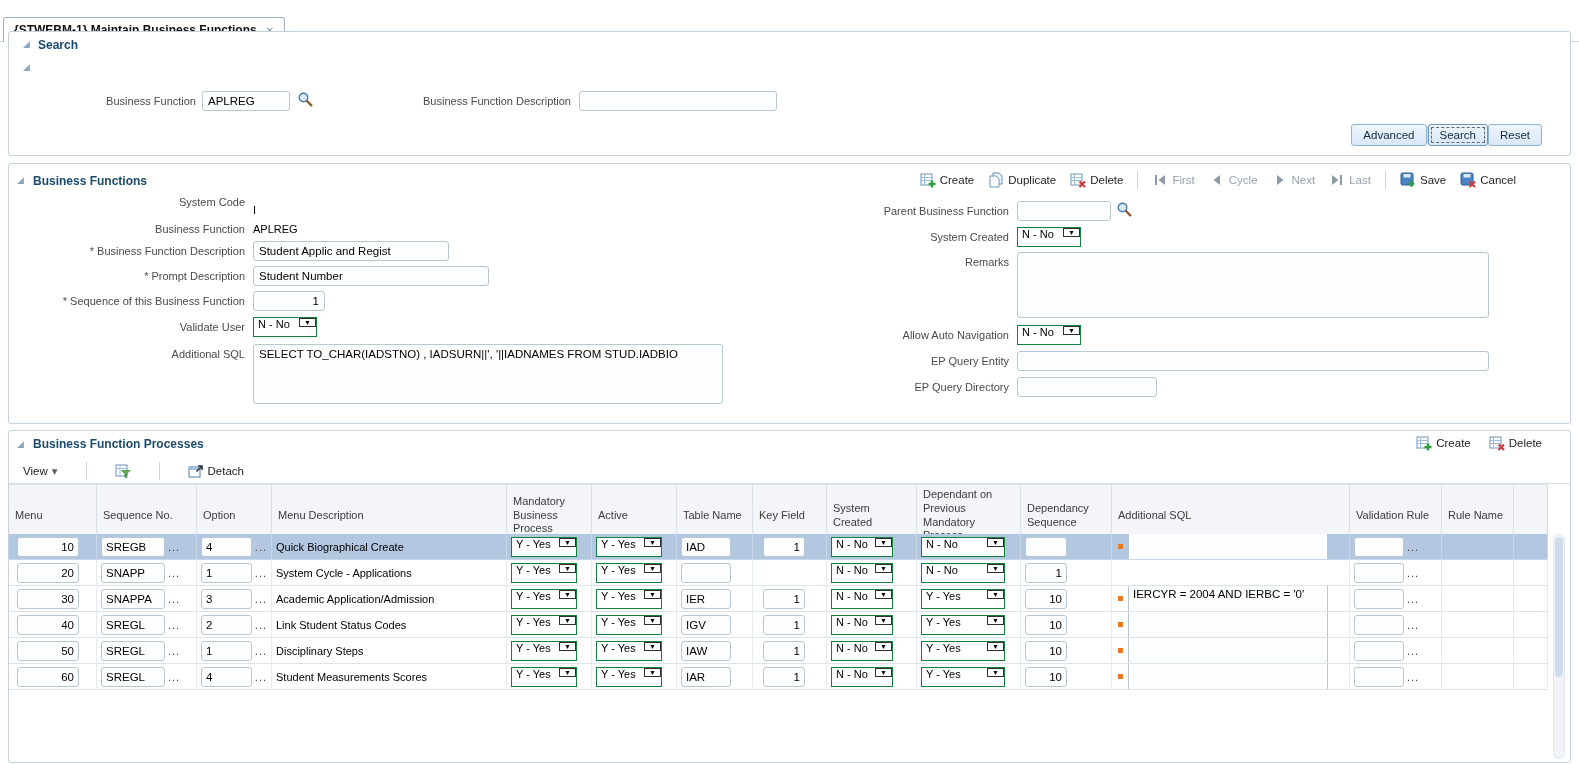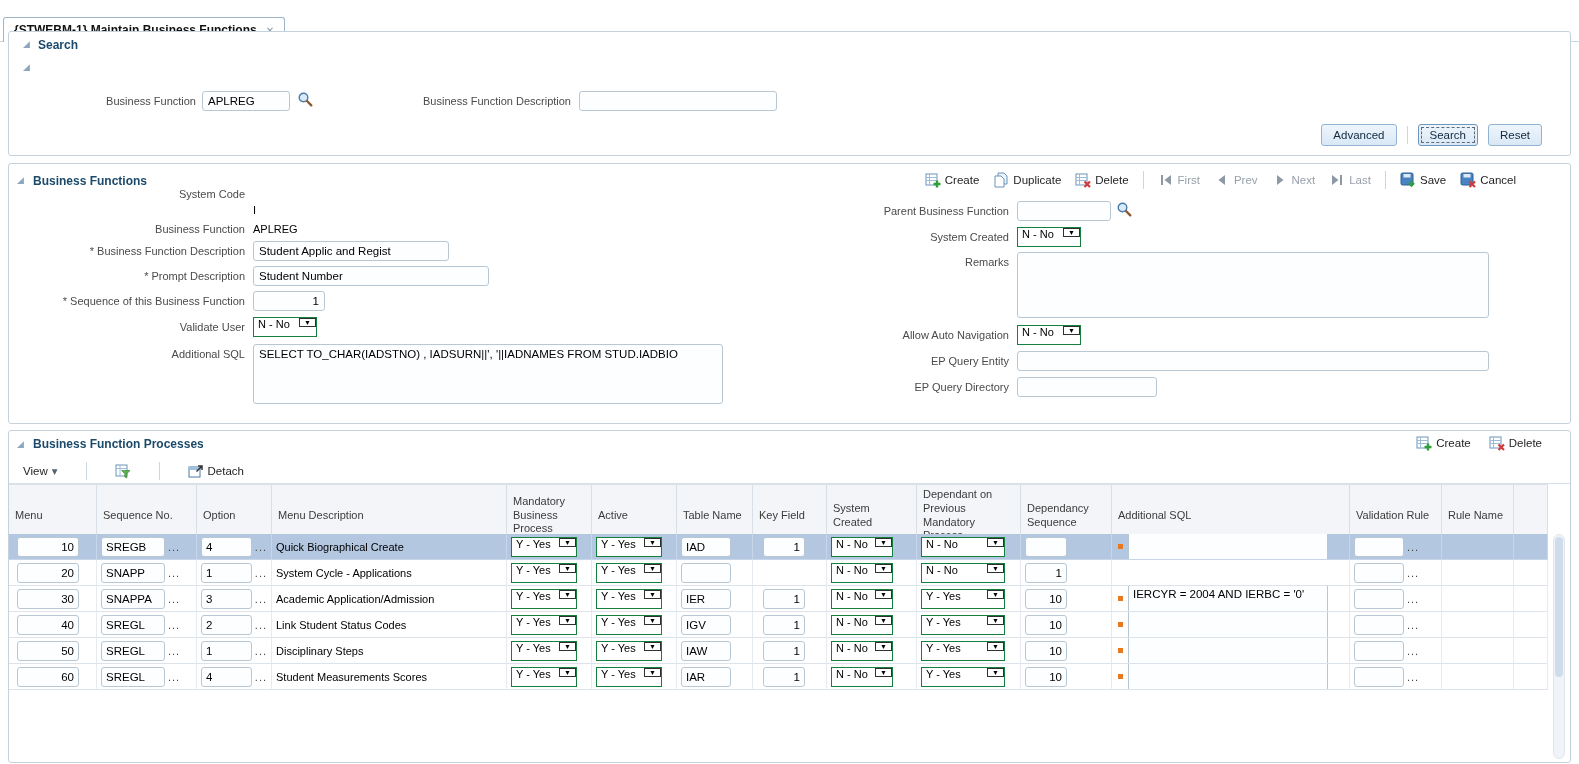--- a/index.html
+++ b/index.html
@@ -48,21 +48,21 @@
          border:1px solid var(--button_border);border-radius:3px;background:linear-gradient(#eef5fc,var(--button_face));
          font-family:inherit;font-size:11.5px;color:#12293e;cursor:pointer;white-space:nowrap}
   .btn3d.focus{outline:1px dashed #5b6b7a;outline-offset:-4px;border-color:#6c96bb}
   .tbtn{display:inline-flex;align-items:center;gap:4px;background:none;border:none;font-family:inherit;
         font-size:11.5px;color:#1e1e1e;cursor:pointer;padding:0;white-space:nowrap}
   .tbtn.dis{color:#98a1ab;cursor:default}
   .vsep{width:1px;height:18px;background:#ccd7e1}
   .ico{display:inline-flex;width:16px;height:16px}
   
   .bf-toolbar{position:absolute;right:54px;top:7px;display:flex;align-items:center;gap:14px}
-  .search-btns{position:absolute;right:28px;top:92px;display:flex;align-items:center;gap:10px}
+  .search-btns{position:absolute;right:28px;top:92px;display:flex;align-items:center;}
   .proc-hdr-btns{position:absolute;right:28px;top:4px;display:flex;align-items:center;gap:18px}
   .proc-toolbar{position:absolute;left:0;top:27px;width:100%;height:26px;border-bottom:1px solid #d8dfe7;
                 display:flex;align-items:center;gap:28px;padding-left:14px}
   
   .tgrid{display:grid;grid-template-columns:88px 100px 75px 235px 85px 85px 76px 74px 90px 104px 91px 238px 92px 72px 34px}
   .thead{position:absolute;left:0;top:53px;border-top:1px solid #dbe1e9}
   .th{background:var(--header_bg);border-right:1px solid #d9dfe7;border-bottom:1px solid #c6cfda;
       display:flex;align-items:center;padding:3px 6px;color:#3b3b3b;line-height:1.25;cursor:pointer}
   .tbody{position:absolute;left:0;top:103px}
   .trow{height:26px}
@@ -168,21 +168,21 @@
           </svg>
         </span>
       <span>First</span>
     </button>
     <button class="tbtn dis">
       <span class="ico">
           <svg viewBox="0 0 16 16" width="16" height="16">
             <path d="M11 3L4.5 8l6.5 5z" fill="#8d9aa6"></path>
           </svg>
         </span>
-      <span>Prev</span>
+      <span>Cycle</span>
     </button>
     <button class="tbtn dis">
       <span class="ico">
           <svg viewBox="0 0 16 16" width="16" height="16">
             <path d="M5 3l6.5 5L5 13z" fill="#8d9aa6"></path>
           </svg>
         </span>
       <span>Next</span>
     </button>
     <button class="tbtn dis">
@@ -210,21 +210,21 @@
           <svg viewBox="0 0 16 16" width="16" height="16">
             <rect x="1" y="1" width="12" height="12" rx="1.5" fill="#4a83c2" stroke="#2f5e92"></rect>
             <rect x="3.5" y="2" width="7" height="3.5" fill="#dfeaf5"></rect>
             <path d="M9.5 9.5l5.5 5.5M15 9.5L9.5 15" stroke="#d23b3b" stroke-width="2.2"></path>
           </svg>
         </span>
       <span>Cancel</span>
     </button>
   </div>
 
-  <span class="lbl" style="left:6px;top:24px;width:230px">System Code</span>
+  <span class="lbl" style="left:6px;top:32px;width:230px">System Code</span>
   <span class="val" style="left:244px;top:40px">I</span>
 
   <span class="lbl" style="left:6px;top:59px;width:230px">Business Function</span>
   <span class="val" style="left:244px;top:59px">APLREG</span>
 
   <span class="lbl" style="left:6px;top:81px;width:230px">* Business Function Description</span>
   <input class="inp" style="left: 244px; top: 77px; width: 196px;" value="Student Applic and Regist">
 
   <span class="lbl" style="left:6px;top:106px;width:230px">* Prompt Description</span>
   <input class="inp" style="left: 244px; top: 102px; width: 236px;" value="Student Number">

